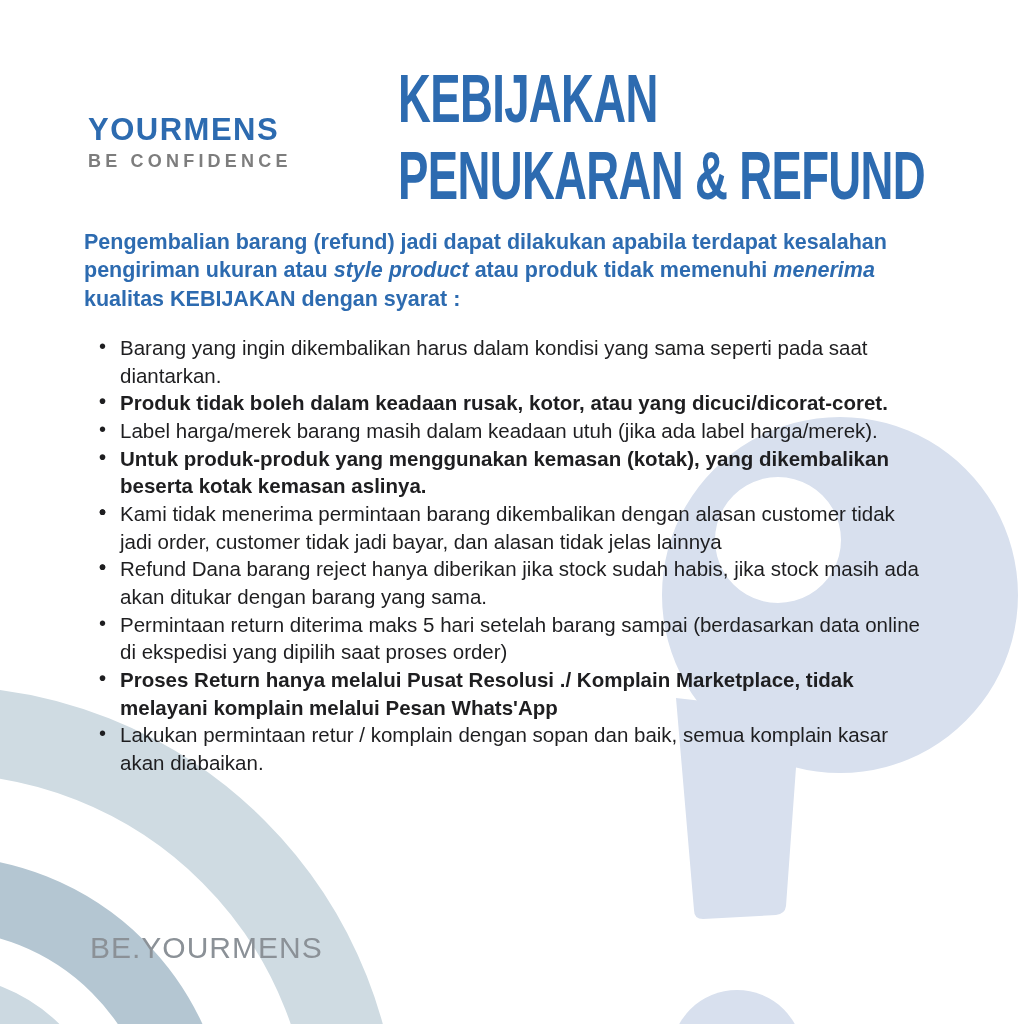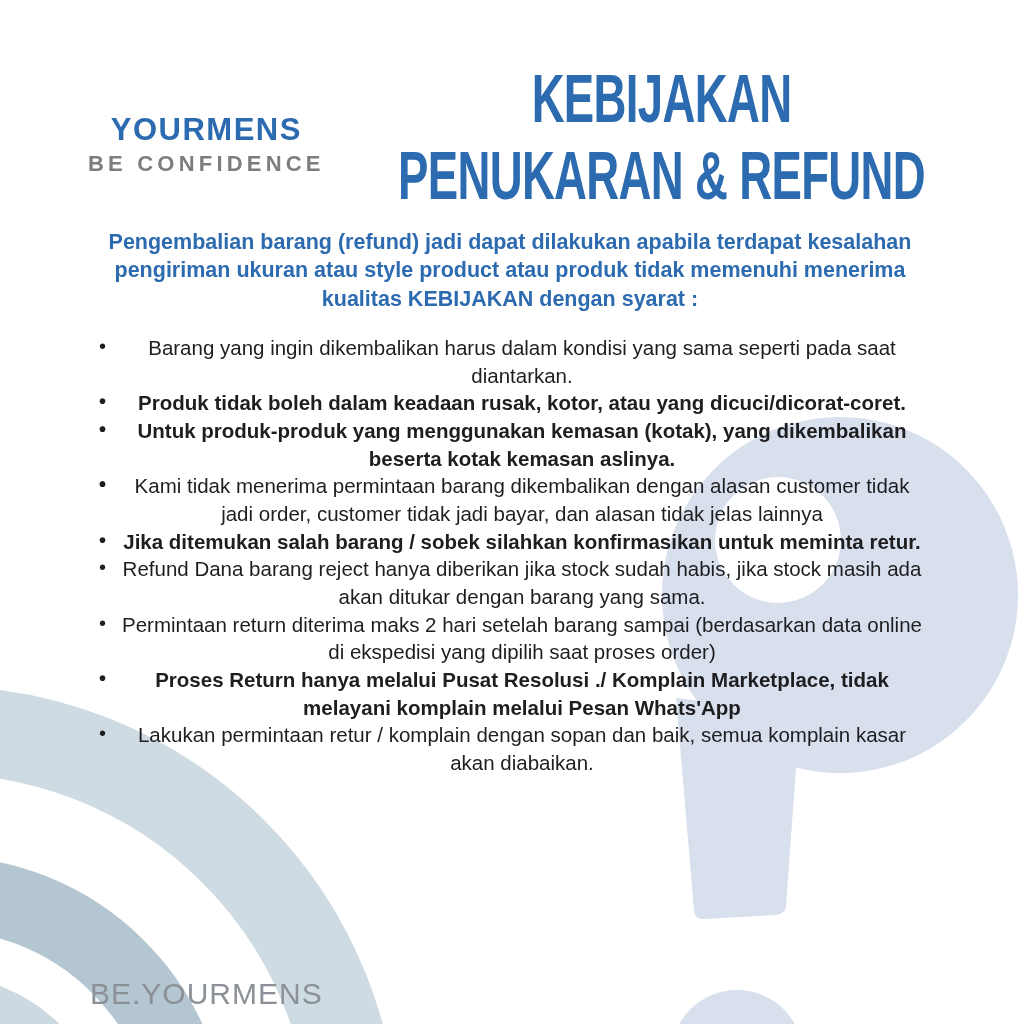--- a/index.html
+++ b/index.html
@@ -2,60 +2,59 @@
 <html style="--blue: #2d6bb0; --text: #1e1e20; --gray_tagline: #7d7d7d; --gray_footer: #8b9197; --wm_question: #d8e0ee; --wm_arc_outer: #cfdbe2; --wm_arc_middle: #b4c6d2; --wm_arc_inner: #ccd9e1;"><head>
 <meta charset="utf-8">
 <style>
   html,body{margin:0;padding:0;background:#ffffff;}
   .canvas{
     position:relative;
     width:1024px;height:1024px;
     background:#ffffff;
     overflow:hidden;
     font-family:"Liberation Sans", sans-serif;
-    text-align:center;
   }
   .wm-svg{position:absolute;inset:0;width:1024px;height:1024px;}
 
   .brand{position:absolute;left:88px;top:113px;}
   .brand-logo{
     font-size:31px;font-weight:bold;color:var(--blue);
     letter-spacing:1.5px;line-height:1.1;
   }
   .brand-tagline{
-    font-size:22px;font-weight:bold;color:var(--gray_tagline);
+    font-size:18px;font-weight:bold;color:var(--gray_tagline);
     letter-spacing:4.2px;margin-top:4px;
   }
 
   .title{
     position:absolute;left:398px;top:60px;
     transform:scaleX(0.66);transform-origin:top left;
     color:var(--blue);font-weight:800;font-size:69px;
     line-height:1.12;letter-spacing:-1px;white-space:nowrap;
   }
 
   .intro{
     position:absolute;left:84px;top:228px;width:852px;
     color:var(--blue);font-size:21.5px;font-weight:700;line-height:1.32;
   }
-  .intro .it{}
+  .intro .it{font-style:italic;}
 
   .policy{
     position:absolute;left:96px;top:334px;width:828px;
     margin:0;padding:0;list-style:none;
     color:var(--text);font-size:20.5px;line-height:1.35;
   }
   .policy li{position:relative;padding-left:24px;margin:0;}
   .policy li .dot{
     position:absolute;left:3px;top:-1px;font-size:20px;
   }
   .policy li.bold{font-weight:700;}
 
   .footer-text{
-    position:absolute;left:90px;top:977px;
+    position:absolute;left:90px;top:931px;
     font-size:30px;color:var(--gray_footer);letter-spacing:1px;
   }
 </style>
 </head>
 <body>
 
 <div class="canvas">
 
   <svg class="wm-svg" viewBox="0 0 1024 1024" aria-hidden="true">
 
@@ -80,27 +79,27 @@
   <div class="title">
     <div>KEBIJAKAN</div>
     <div>PENUKARAN &amp; REFUND</div>
   </div>
 
   <div class="intro"><span>Pengembalian barang (refund) jadi dapat dilakukan apabila terdapat kesalahan pengiriman ukuran atau </span><span class="it">style product</span><span> atau produk tidak memenuhi </span><span class="it">menerima</span><span> kualitas KEBIJAKAN dengan syarat :</span></div>
 
   <ul class="policy">
     <li><span class="dot">•</span><span>Barang yang ingin dikembalikan harus dalam kondisi yang sama seperti pada saat diantarkan.</span></li>
     <li class="bold"><span class="dot">•</span><span>Produk tidak boleh dalam keadaan rusak, kotor, atau yang dicuci/dicorat-coret.</span></li>
-    <li><span class="dot">•</span></li>
+    <li><span class="dot">•</span><span>Label harga/merek barang masih dalam keadaan utuh (jika ada label harga/merek).</span></li>
     <li class="bold"><span class="dot">•</span><span>Untuk produk-produk yang menggunakan kemasan (kotak), yang dikembalikan beserta kotak kemasan aslinya.</span></li>
     <li><span class="dot">•</span></li>
     <li class="bold"><span class="dot">•</span></li>
     <li><span class="dot">•</span><span>Kami tidak menerima permintaan barang dikembalikan dengan alasan customer tidak jadi order, customer tidak jadi bayar, dan alasan tidak jelas lainnya</span></li>
-    <li class="bold"><span class="dot">•</span><span>Jika ditemukan salah barang / sobek silahkan konfirmasikan untuk meminta retur.</span></li>
+    <li class="bold"><span class="dot">•</span></li>
     <li><span class="dot">•</span><span>Refund Dana barang reject hanya diberikan jika stock sudah habis, jika stock masih ada akan ditukar dengan barang yang sama.</span></li>
-    <li><span class="dot">•</span><span>Permintaan return diterima maks 2 hari setelah barang sampai (berdasarkan data online di ekspedisi yang dipilih saat proses order)</span></li>
+    <li><span class="dot">•</span><span>Permintaan return diterima maks 5 hari setelah barang sampai (berdasarkan data online di ekspedisi yang dipilih saat proses order)</span></li>
     <li class="bold"><span class="dot">•</span><span>Proses Return hanya melalui Pusat Resolusi ./ Komplain Marketplace, tidak melayani komplain melalui Pesan Whats'App</span></li>
     <li><span class="dot">•</span><span>Lakukan permintaan retur / komplain dengan sopan dan baik, semua komplain kasar akan diabaikan.</span></li>
   </ul>
 
   <div class="footer-text">BE.YOURMENS</div>
 
 </div>
 
 </body></html>

